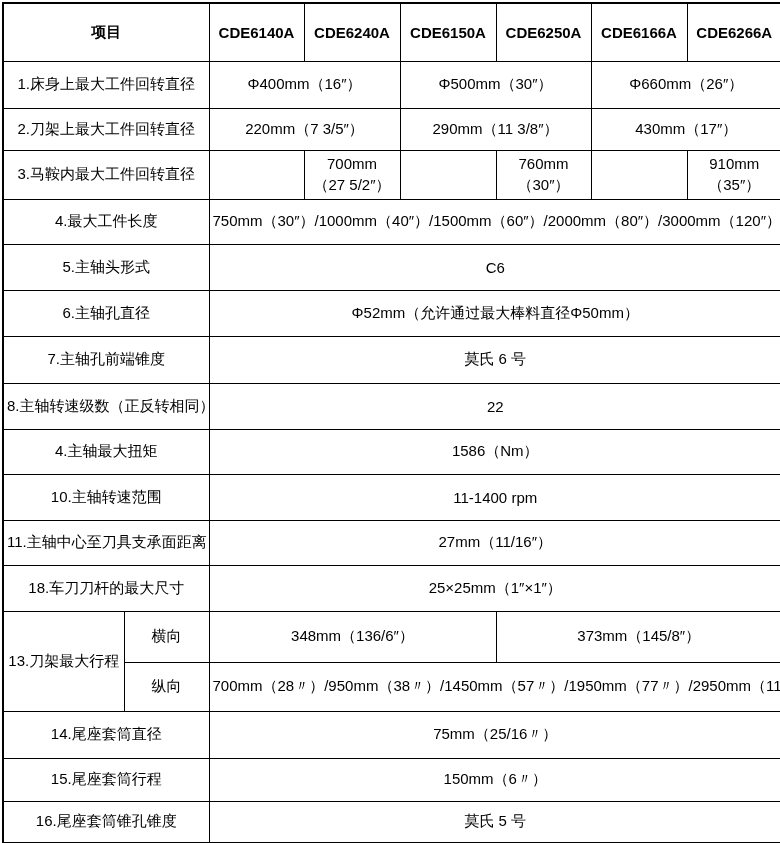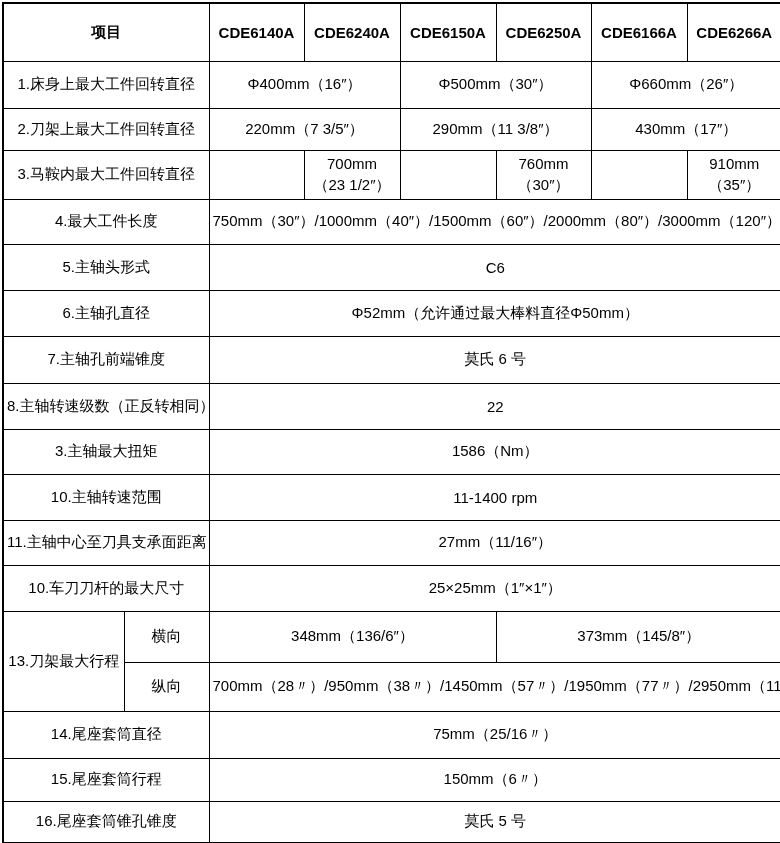--- a/index.html
+++ b/index.html
@@ -94,21 +94,21 @@
       <td colspan="2" class="lbl">2.刀架上最大工件回转直径</td>
       <td colspan="2">220mm（7 3/5″）</td>
       <td colspan="2">290mm（11 3/8″）</td>
       <td colspan="2">430mm（17″）</td>
     </tr>
 
     <tr style="height:49px">
       <td colspan="2" class="lbl">3.马鞍内最大工件回转直径</td>
       <td class="multiline"></td>
       <td class="multiline">700mm
-（23 1/2″）</td>
+（27 5/2″）</td>
       <td class="multiline"></td>
       <td class="multiline">760mm
 （30″）</td>
       <td class="multiline"></td>
       <td class="multiline">910mm
 （35″）</td>
     </tr>
 
     <tr style="height:45px">
       <td colspan="2" class="lbl">4.最大工件长度</td>
@@ -129,36 +129,36 @@
       <td colspan="2" class="lbl">7.主轴孔前端锥度</td>
       <td colspan="6">莫氏 6 号</td>
     </tr>
 
     <tr style="height:46px">
       <td colspan="2" class="lbl">8.主轴转速级数（正反转相同）</td>
       <td colspan="6">22</td>
     </tr>
 
     <tr style="height:45px">
-      <td colspan="2" class="lbl">3.主轴最大扭矩</td>
+      <td colspan="2" class="lbl">4.主轴最大扭矩</td>
       <td colspan="6">1586（Nm）</td>
     </tr>
 
     <tr style="height:46px">
       <td colspan="2" class="lbl">10.主轴转速范围</td>
       <td colspan="6">11-1400 rpm</td>
     </tr>
 
     <tr style="height:45px">
       <td colspan="2" class="lbl">11.主轴中心至刀具支承面距离</td>
       <td colspan="6">27mm（11/16″）</td>
     </tr>
 
     <tr style="height:46px">
-      <td colspan="2" class="lbl">10.车刀刀杆的最大尺寸</td>
+      <td colspan="2" class="lbl">18.车刀刀杆的最大尺寸</td>
       <td colspan="6">25×25mm（1″×1″）</td>
     </tr>
 
     <tr style="height:51px">
       <td rowspan="2" class="lbl">13.刀架最大行程</td>
       <td class="sub">横向</td>
       <td colspan="3">348mm（136/6″）</td>
       <td colspan="3">373mm（145/8″）</td>
     </tr>
 

